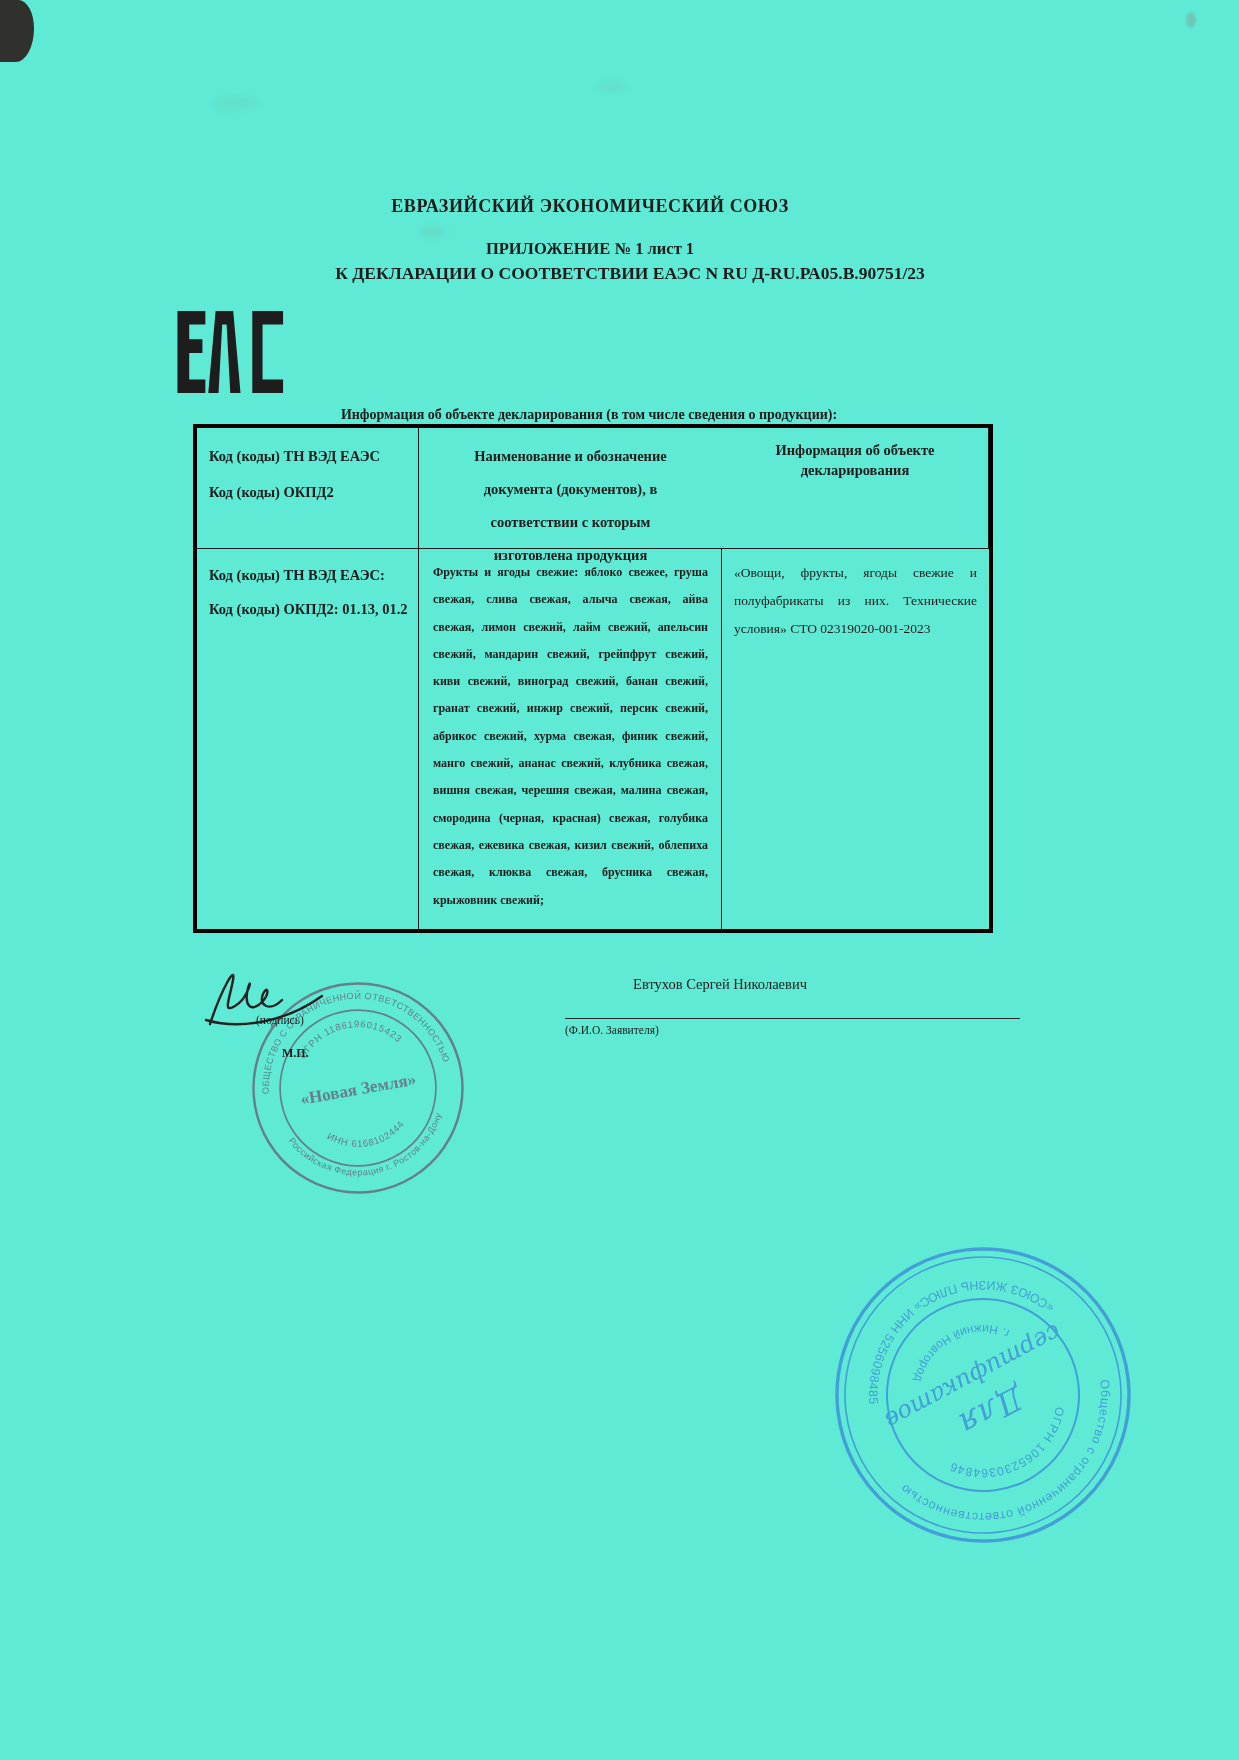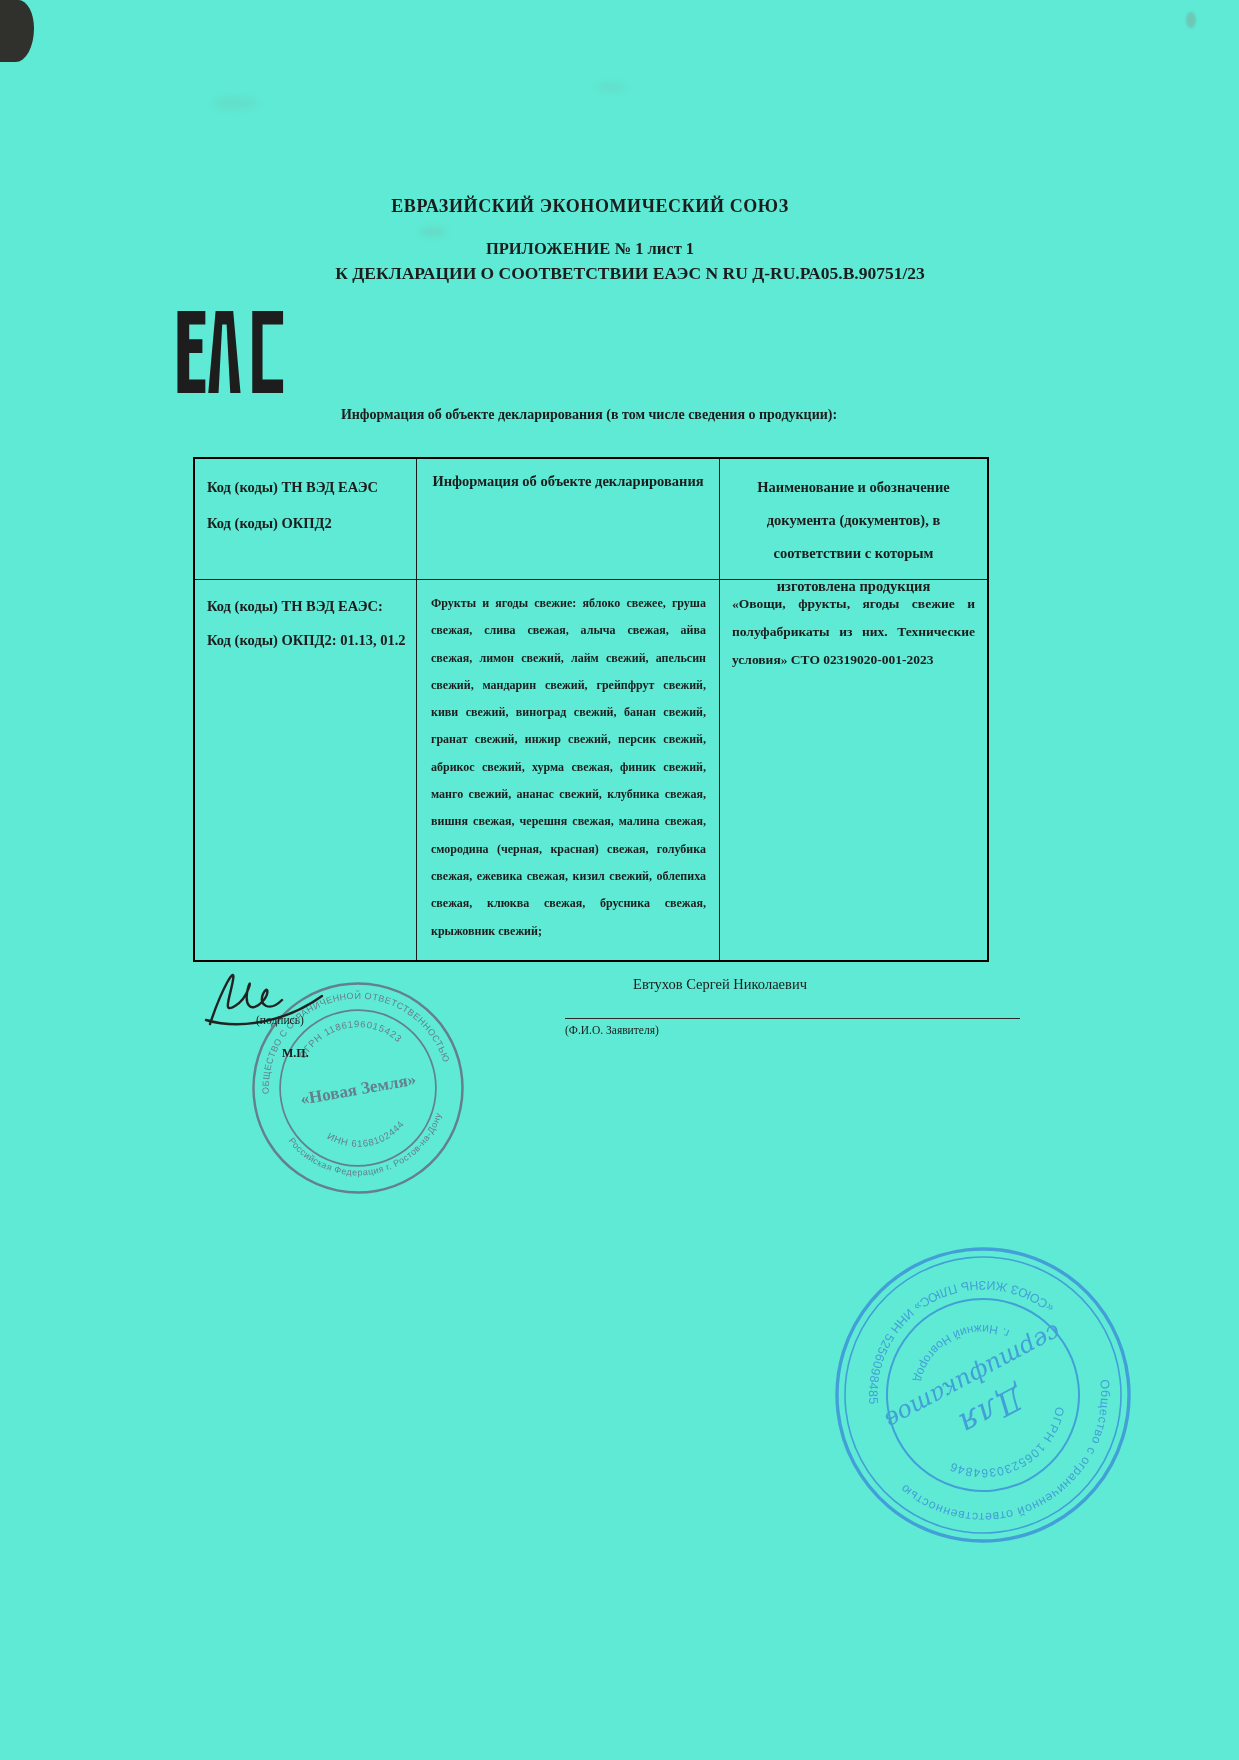--- a/index.html
+++ b/index.html
@@ -12,37 +12,37 @@
   .title-union { top:196px; left:0; width:1180px; text-align:center;
     font-size:18px; font-weight:bold; letter-spacing:.6px; }
   .title-annex { top:239px; left:0; width:1180px; text-align:center;
     font-size:16.5px; font-weight:bold; }
   .title-decl { top:263px; left:0; width:1260px; text-align:center;
     font-size:17.5px; font-weight:bold; }
   .eac-logo { left:176px; top:308px; width:110px; height:88px; }
   .table-caption { top:407px; left:193px; width:792px; text-align:center;
     font-size:14px; font-weight:bold; }
   .decl-table {
-    position:absolute; left:193px; top:457px; width:792px;
-    border:2px solid #000000; display:grid;
+    position:absolute; left:193px; top:424px; width:792px;
+    border:4px solid #000000; display:grid;
     grid-template-columns:222px 303px 1fr;
     grid-template-rows:121px auto;
   }
   .cell { border-right:1.6px solid #1b1b1b; box-sizing:border-box; }
   .cell.last { border-right:none; }
   .cell.hdr { border-bottom:1.6px solid #1b1b1b; font-weight:bold; font-size:14.5px; }
   .hdr-c1 { padding:10px 8px 0 12px; line-height:36px; text-align:left; }
   .hdr-c2 { padding:12px 6px 0 6px; text-align:center; line-height:20px; }
   .hdr-c3 { padding:12px 8px 0 8px; text-align:center; line-height:33px; }
   .body-c1 { padding:10px 10px 0 12px; font-weight:bold; font-size:14.5px;
     line-height:33.5px; min-height:380px; }
   .body-c1 .codes { text-align:justify; }
   .body-c2 { padding:10px 13px 0 14px; font-weight:bold; font-size:12px;
     line-height:27.3px; text-align:justify; }
-  .body-c3 { padding:10px 12px 0 12px; font-weight:bold; font-size:13.5px;
+  .body-c3 { padding:10px 12px 0 12px; font-weight:normal; font-size:13.5px;
     line-height:28px; text-align:justify; }
   .sign-svg { left:200px; top:960px; width:130px; height:78px; z-index:3; }
   .sign-label { left:256px; top:1014px; font-size:11.5px; z-index:3; }
   .mp-label { left:282px; top:1046px; font-size:12px; font-weight:bold; z-index:3; }
   .round-stamp { left:244px; top:974px; width:228px; height:228px;
     transform:rotate(-10deg); opacity:.88; z-index:2; }
   .applicant-name { left:520px; top:976px; width:400px; text-align:center;
     font-size:14.5px; }
   .applicant-line { left:565px; top:1018px; width:455px; height:0;
     border-top:1.8px solid #2a2a2a; }
@@ -81,28 +81,28 @@
     </g>
   </svg>
 
   <div class="abs table-caption">Информация об объекте декларирования (в том числе сведения о продукции):</div>
 
   <div class="decl-table">
     <div class="cell hdr hdr-c1">
       <div>Код (коды) ТН ВЭД ЕАЭС</div>
       <div>Код (коды) ОКПД2</div>
     </div>
-    <div class="cell hdr hdr-c2">
-      <div>Информация об объекте декларирования</div>
-    </div>
     <div class="cell hdr hdr-c3 last">
       <div>Наименование и обозначение</div>
       <div>документа (документов), в</div>
       <div>соответствии с которым</div>
       <div>изготовлена продукция</div>
+    </div>
+    <div class="cell hdr hdr-c2">
+      <div>Информация об объекте декларирования</div>
     </div>
 
     <div class="cell body-c1">
       <div>Код (коды) ТН ВЭД ЕАЭС:</div>
       <div class="codes"><span>Код (коды) ОКПД2:</span> <span>01.13, 01.2</span></div>
     </div>
     <div class="cell body-c2">
       <div>Фрукты и ягоды свежие: яблоко свежее, груша свежая, слива свежая, алыча свежая, айва свежая, лимон свежий, лайм свежий, апельсин свежий, мандарин свежий, грейпфрут свежий, киви свежий, виноград свежий, банан свежий, гранат свежий, инжир свежий, персик свежий, абрикос свежий, хурма свежая, финик свежий, манго свежий, ананас свежий, клубника свежая, вишня свежая, черешня свежая, малина свежая, смородина (черная, красная) свежая, голубика свежая, ежевика свежая, кизил свежий, облепиха свежая, клюква свежая, брусника свежая, крыжовник свежий;</div>
     </div>
     <div class="cell body-c3 last">

